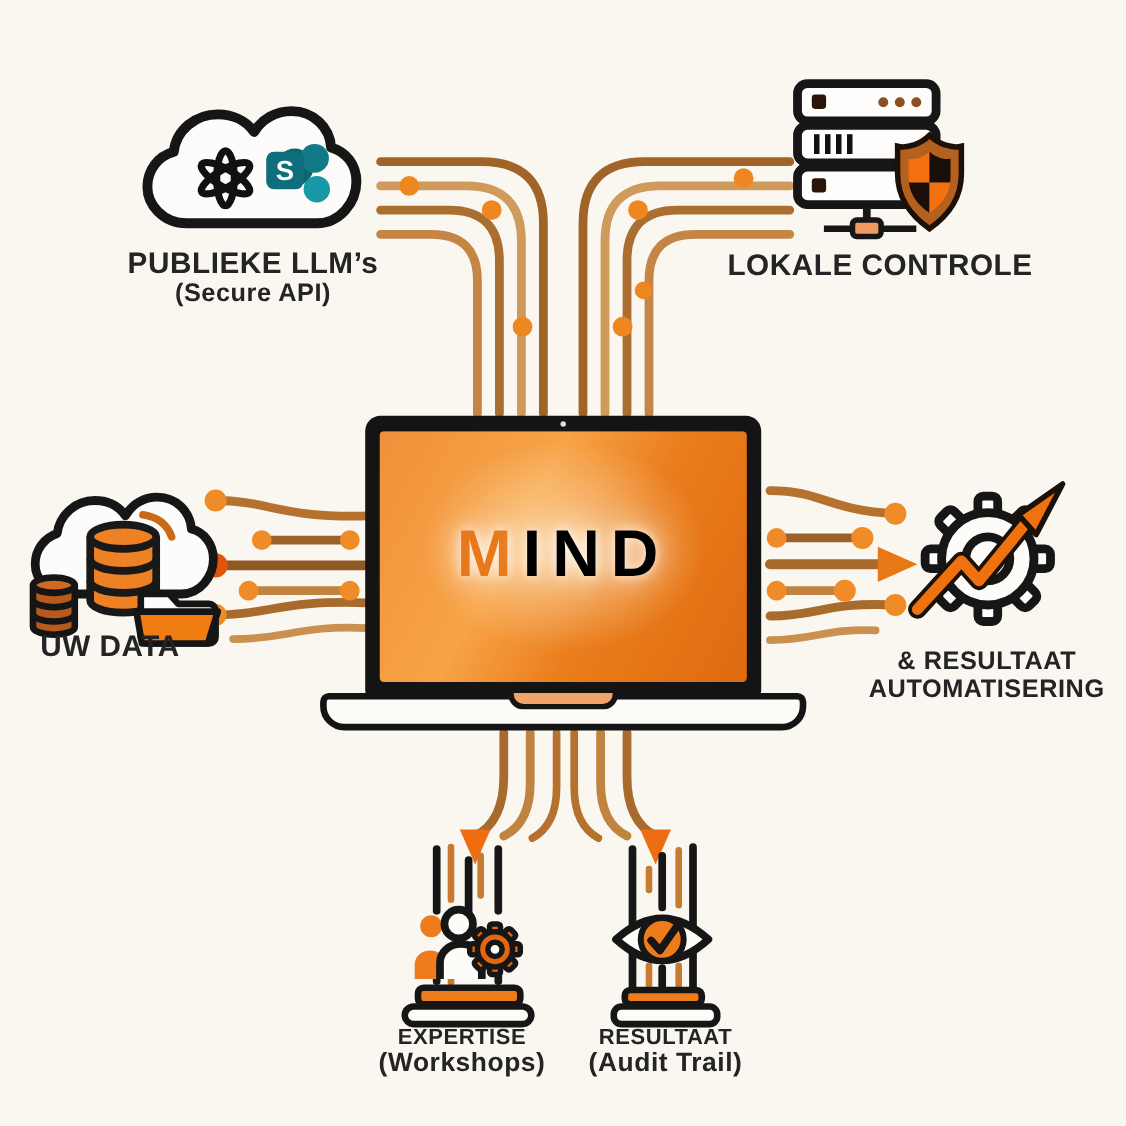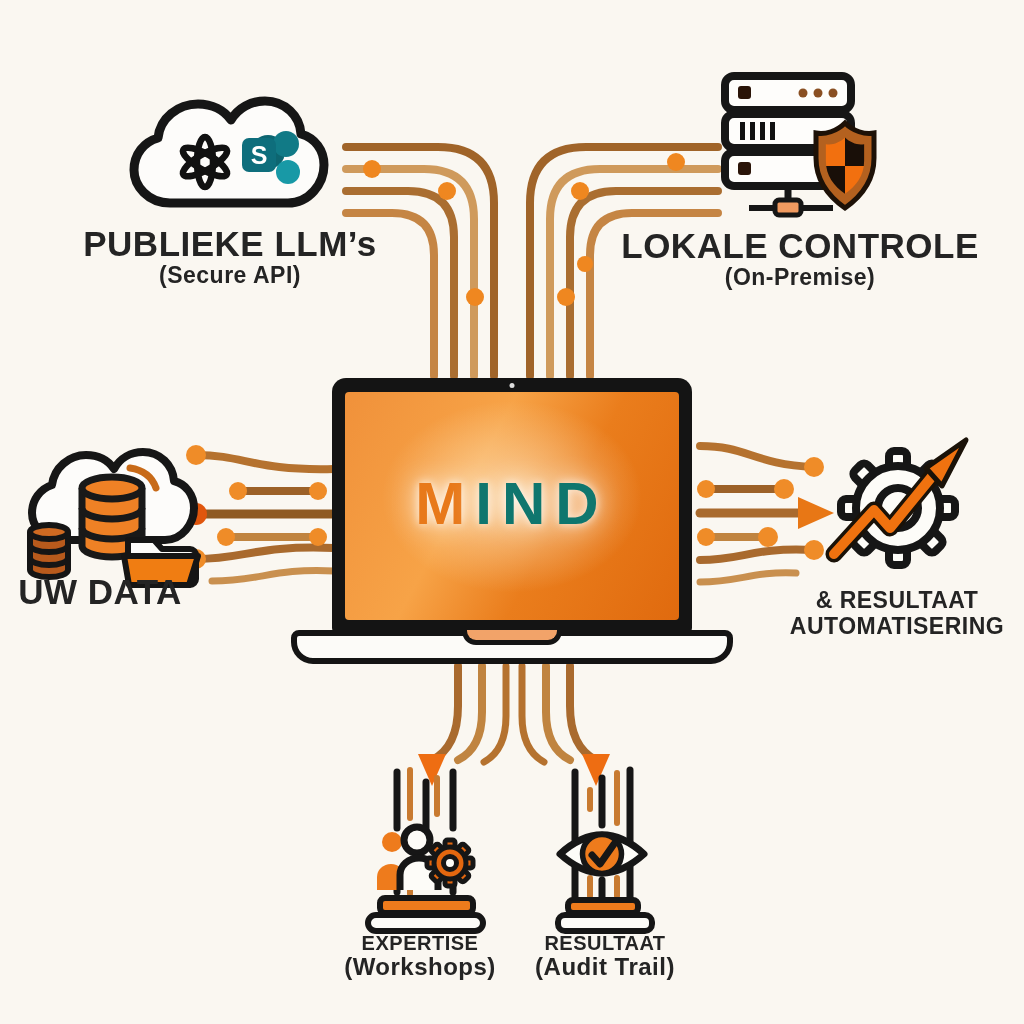--- a/index.html
+++ b/index.html
@@ -1,21 +1,21 @@
 <!DOCTYPE html>
 <html><head>
 <meta charset="utf-8">
 <style>
   html,body{margin:0;padding:0;}
   body{width:1024px;height:1024px;position:relative;overflow:hidden;
        background:#faf7f1;font-family:"Liberation Sans",sans-serif;}
   .label{position:absolute;transform:translateX(-50%);text-align:center;
          color:#242424;font-weight:800;line-height:1.12;letter-spacing:.5px;
          white-space:nowrap;z-index:6;}
-  .label .t1{font-size:35px;}
+  .label .t1{font-size:27px;}
   .label .t2{font-size:23px;}
   .label.small .t1{font-size:20px;}
   .label.small .t2{font-size:24px;}
   #traces{position:absolute;left:0;top:0;z-index:1;pointer-events:none;}
   .icon-svg{position:absolute;z-index:3;}
   
   #laptop-bezel{position:absolute;left:332px;top:378px;width:360px;height:256px;
       background:#141414;border-radius:14px 14px 6px 6px;z-index:4;}
   #laptop-screen{position:absolute;left:13px;top:14px;right:13px;bottom:14px;border-radius:4px;
       background:
@@ -27,21 +27,21 @@
       box-sizing:border-box;background:#fcfbf8;border:6px solid #141414;
       border-radius:8px 8px 22px 22px;z-index:5;}
   #base-notch{position:absolute;left:50%;top:-6px;transform:translateX(-50%);
       width:100px;height:15px;background:#f2a369;border:5px solid #141414;border-top:none;
       border-radius:0 0 14px 14px;box-sizing:border-box;}
   #mind-label{position:absolute;left:332px;top:378px;width:360px;height:250px;
       display:flex;align-items:center;justify-content:center;z-index:5;
       font-size:60px;font-weight:800;letter-spacing:10px;
       text-shadow:0 0 26px rgba(255,255,255,.95),0 0 10px rgba(255,255,255,.8);}
   #mind-label .m{color:#e8791a;}
-  #mind-label .ind{color:#0f766e;}
+  #mind-label .ind{color:#000000;}
 </style>
 </head>
 <body>
 
 <svg id="traces" width="1024" height="1024" viewBox="0 0 1024 1024" fill="none" stroke-linecap="round" stroke-linejoin="round">
 
   <g>
     <path d="M346,147 H438 Q494,147 494,203 V376" stroke="#a06429" stroke-width="8"></path>
     <path d="M346,169 H424 Q474,169 474,219 V376" stroke="#cf9a5c" stroke-width="8"></path>
     <path d="M346,191 H408 Q454,191 454,237 V376" stroke="#aa6e31" stroke-width="8"></path>
@@ -156,21 +156,20 @@
     <g clip-path="url(#shieldClip)">
       <rect x="95" y="55" width="35" height="43" fill="#f2700f"></rect>
       <rect x="130" y="55" width="35" height="43" fill="#190f08"></rect>
       <rect x="95" y="98" width="35" height="45" fill="#190f08"></rect>
       <rect x="130" y="98" width="35" height="45" fill="#f2700f"></rect>
     </g>
   </g>
 </svg>
 <div class="label" style="left:800px;top:226px;">
   <div class="t1">LOKALE CONTROLE</div>
-  <div class="t2">(On-Premise)</div>
 </div>
 
 <svg class="icon-svg" style="left:12px;top:430px;" width="200" height="160" viewBox="0 0 200 160">
   <path d="M50 110 C31 110 20 96 20 83 C20 70 28 59 40 55 C42 38 57 25 74 25
            C86 25 96 30 102 39 C108 28 119 22 131 22 C148 22 161 35 162 51
            C174 54 182 65 182 78 C182 94 170 110 153 110 Z" fill="#fdfcfa" stroke="#161616" stroke-width="8" stroke-linejoin="round"></path>
   <path d="M118 38 Q138 41 144 58" stroke="#c86a18" stroke-width="7" fill="none" stroke-linecap="round"></path>
   <g>
     <path d="M70 58 V116 A30 11 0 0 0 130 116 V58" fill="#ef8125" stroke="#191919" stroke-width="7"></path>
     <ellipse cx="100" cy="58" rx="30" ry="11" fill="#ef8125" stroke="#191919" stroke-width="7"></ellipse>

